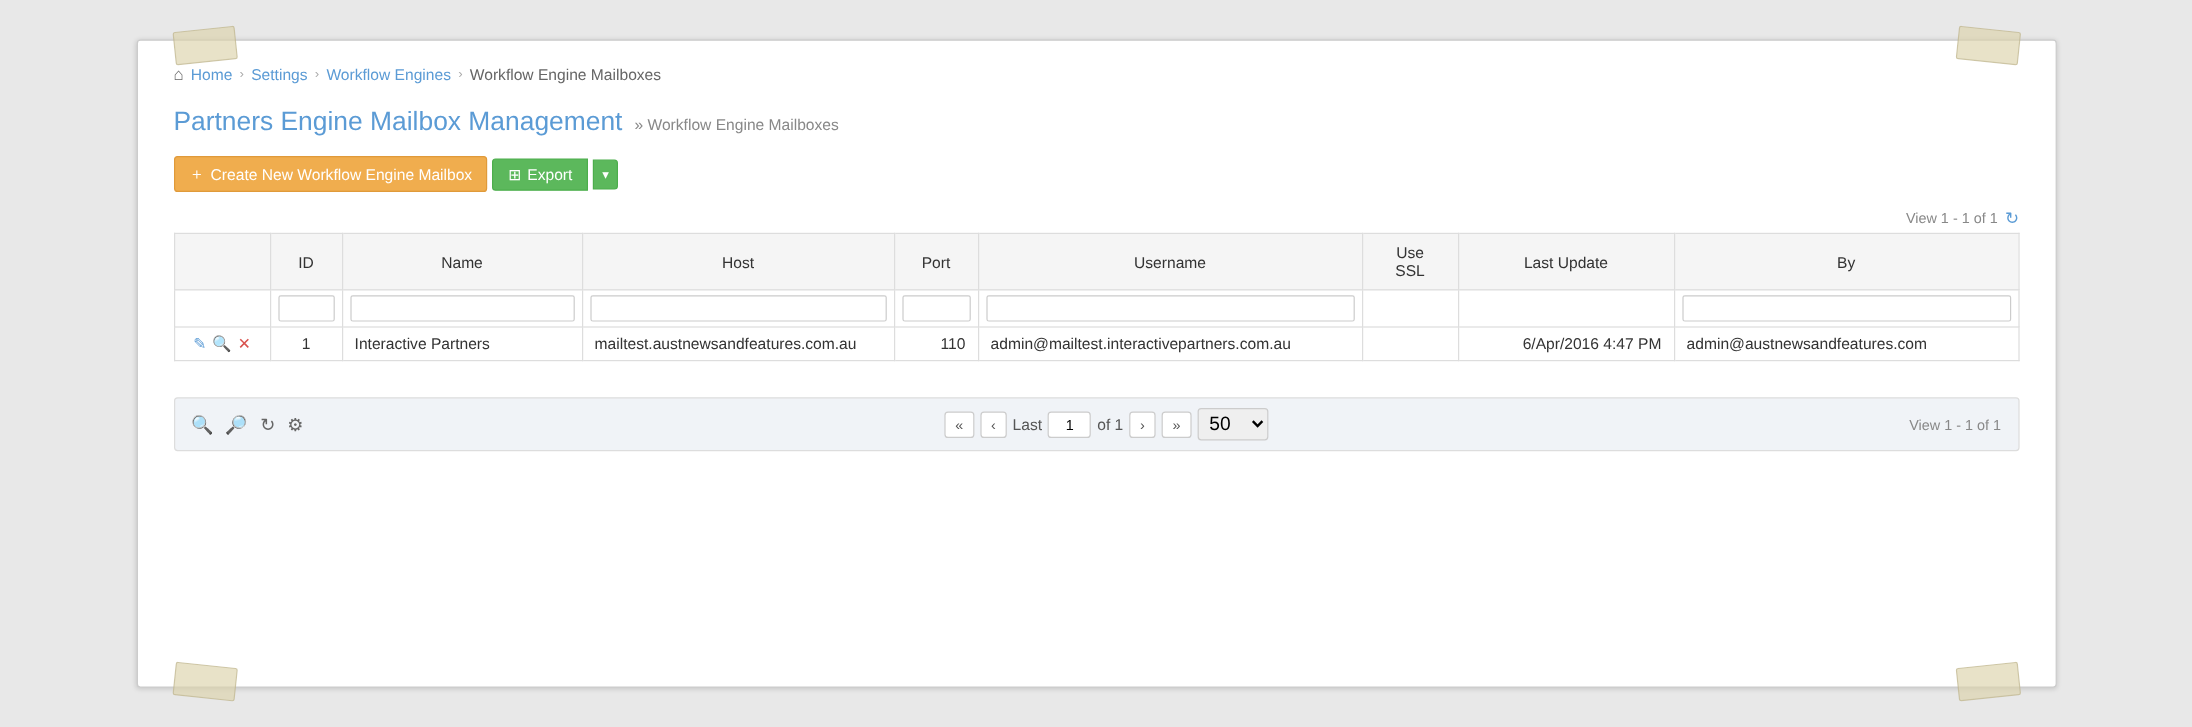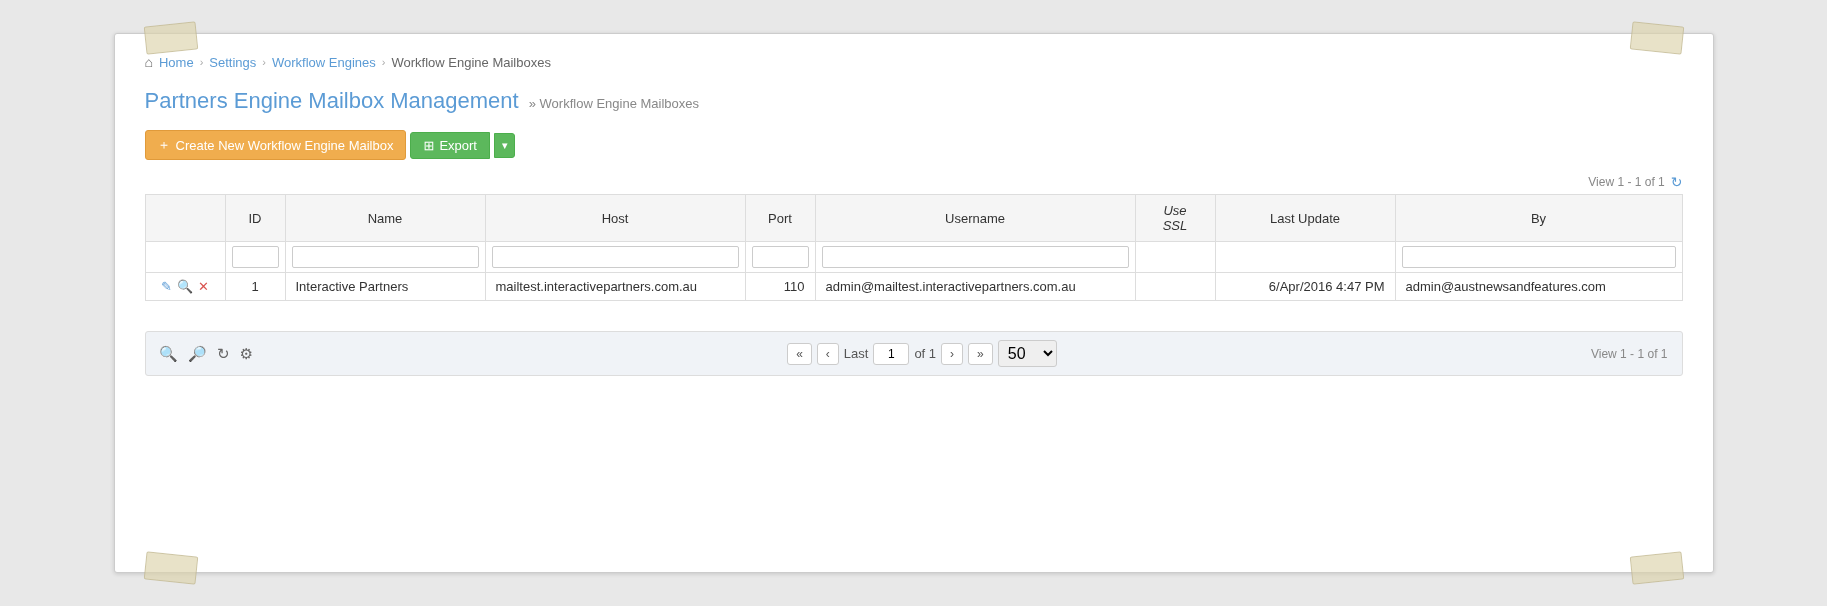--- a/index.html
+++ b/index.html
@@ -154,21 +154,21 @@
       border-radius: 2px;
       padding: 3px 5px;
       font-size: 12px;
     }
     .col-actions { width: 80px; text-align: center; }
     .col-id { width: 60px; text-align: center; }
     .col-name { width: 200px; }
     .col-host { width: 260px; }
     .col-port { width: 70px; text-align: center; }
     .col-username { width: 320px; }
-    .col-usessl { width: 80px; text-align: center; font-style: italic; }
+    .col-usessl { width: 80px; text-align: center; }
     .col-lastupdate { width: 180px; text-align: center; }
     .col-by { width: auto; }
 
     
     .row-actions { display: flex; gap: 5px; justify-content: center; align-items: center; }
     .act-edit { color: #5b9bd5; cursor: pointer; font-size: 13px; }
     .act-search { color: #5b9bd5; cursor: pointer; font-size: 13px; }
     .act-delete { color: #d9534f; cursor: pointer; font-size: 13px; }
 
     
@@ -308,21 +308,21 @@
       <tr>
         <td class="col-actions">
           <div class="row-actions">
             <span class="act-edit">✎</span>
             <span class="act-search">🔍</span>
             <span class="act-delete">✕</span>
           </div>
         </td>
         <td class="col-id" style="text-align:center;">1</td>
         <td class="col-name">Interactive Partners</td>
-        <td class="col-host">mailtest.interactivepartners.com.au</td>
+        <td class="col-host">mailtest.austnewsandfeatures.com.au</td>
         <td class="col-port" style="text-align:right;">110</td>
         <td class="col-username">admin@mailtest.interactivepartners.com.au</td>
         <td class="col-usessl"></td>
         <td class="col-lastupdate" style="text-align:right;">6/Apr/2016 4:47 PM</td>
         <td class="col-by">admin@austnewsandfeatures.com</td>
       </tr>
     </tbody>
   </table>
 
   <div class="bottom-bar">

